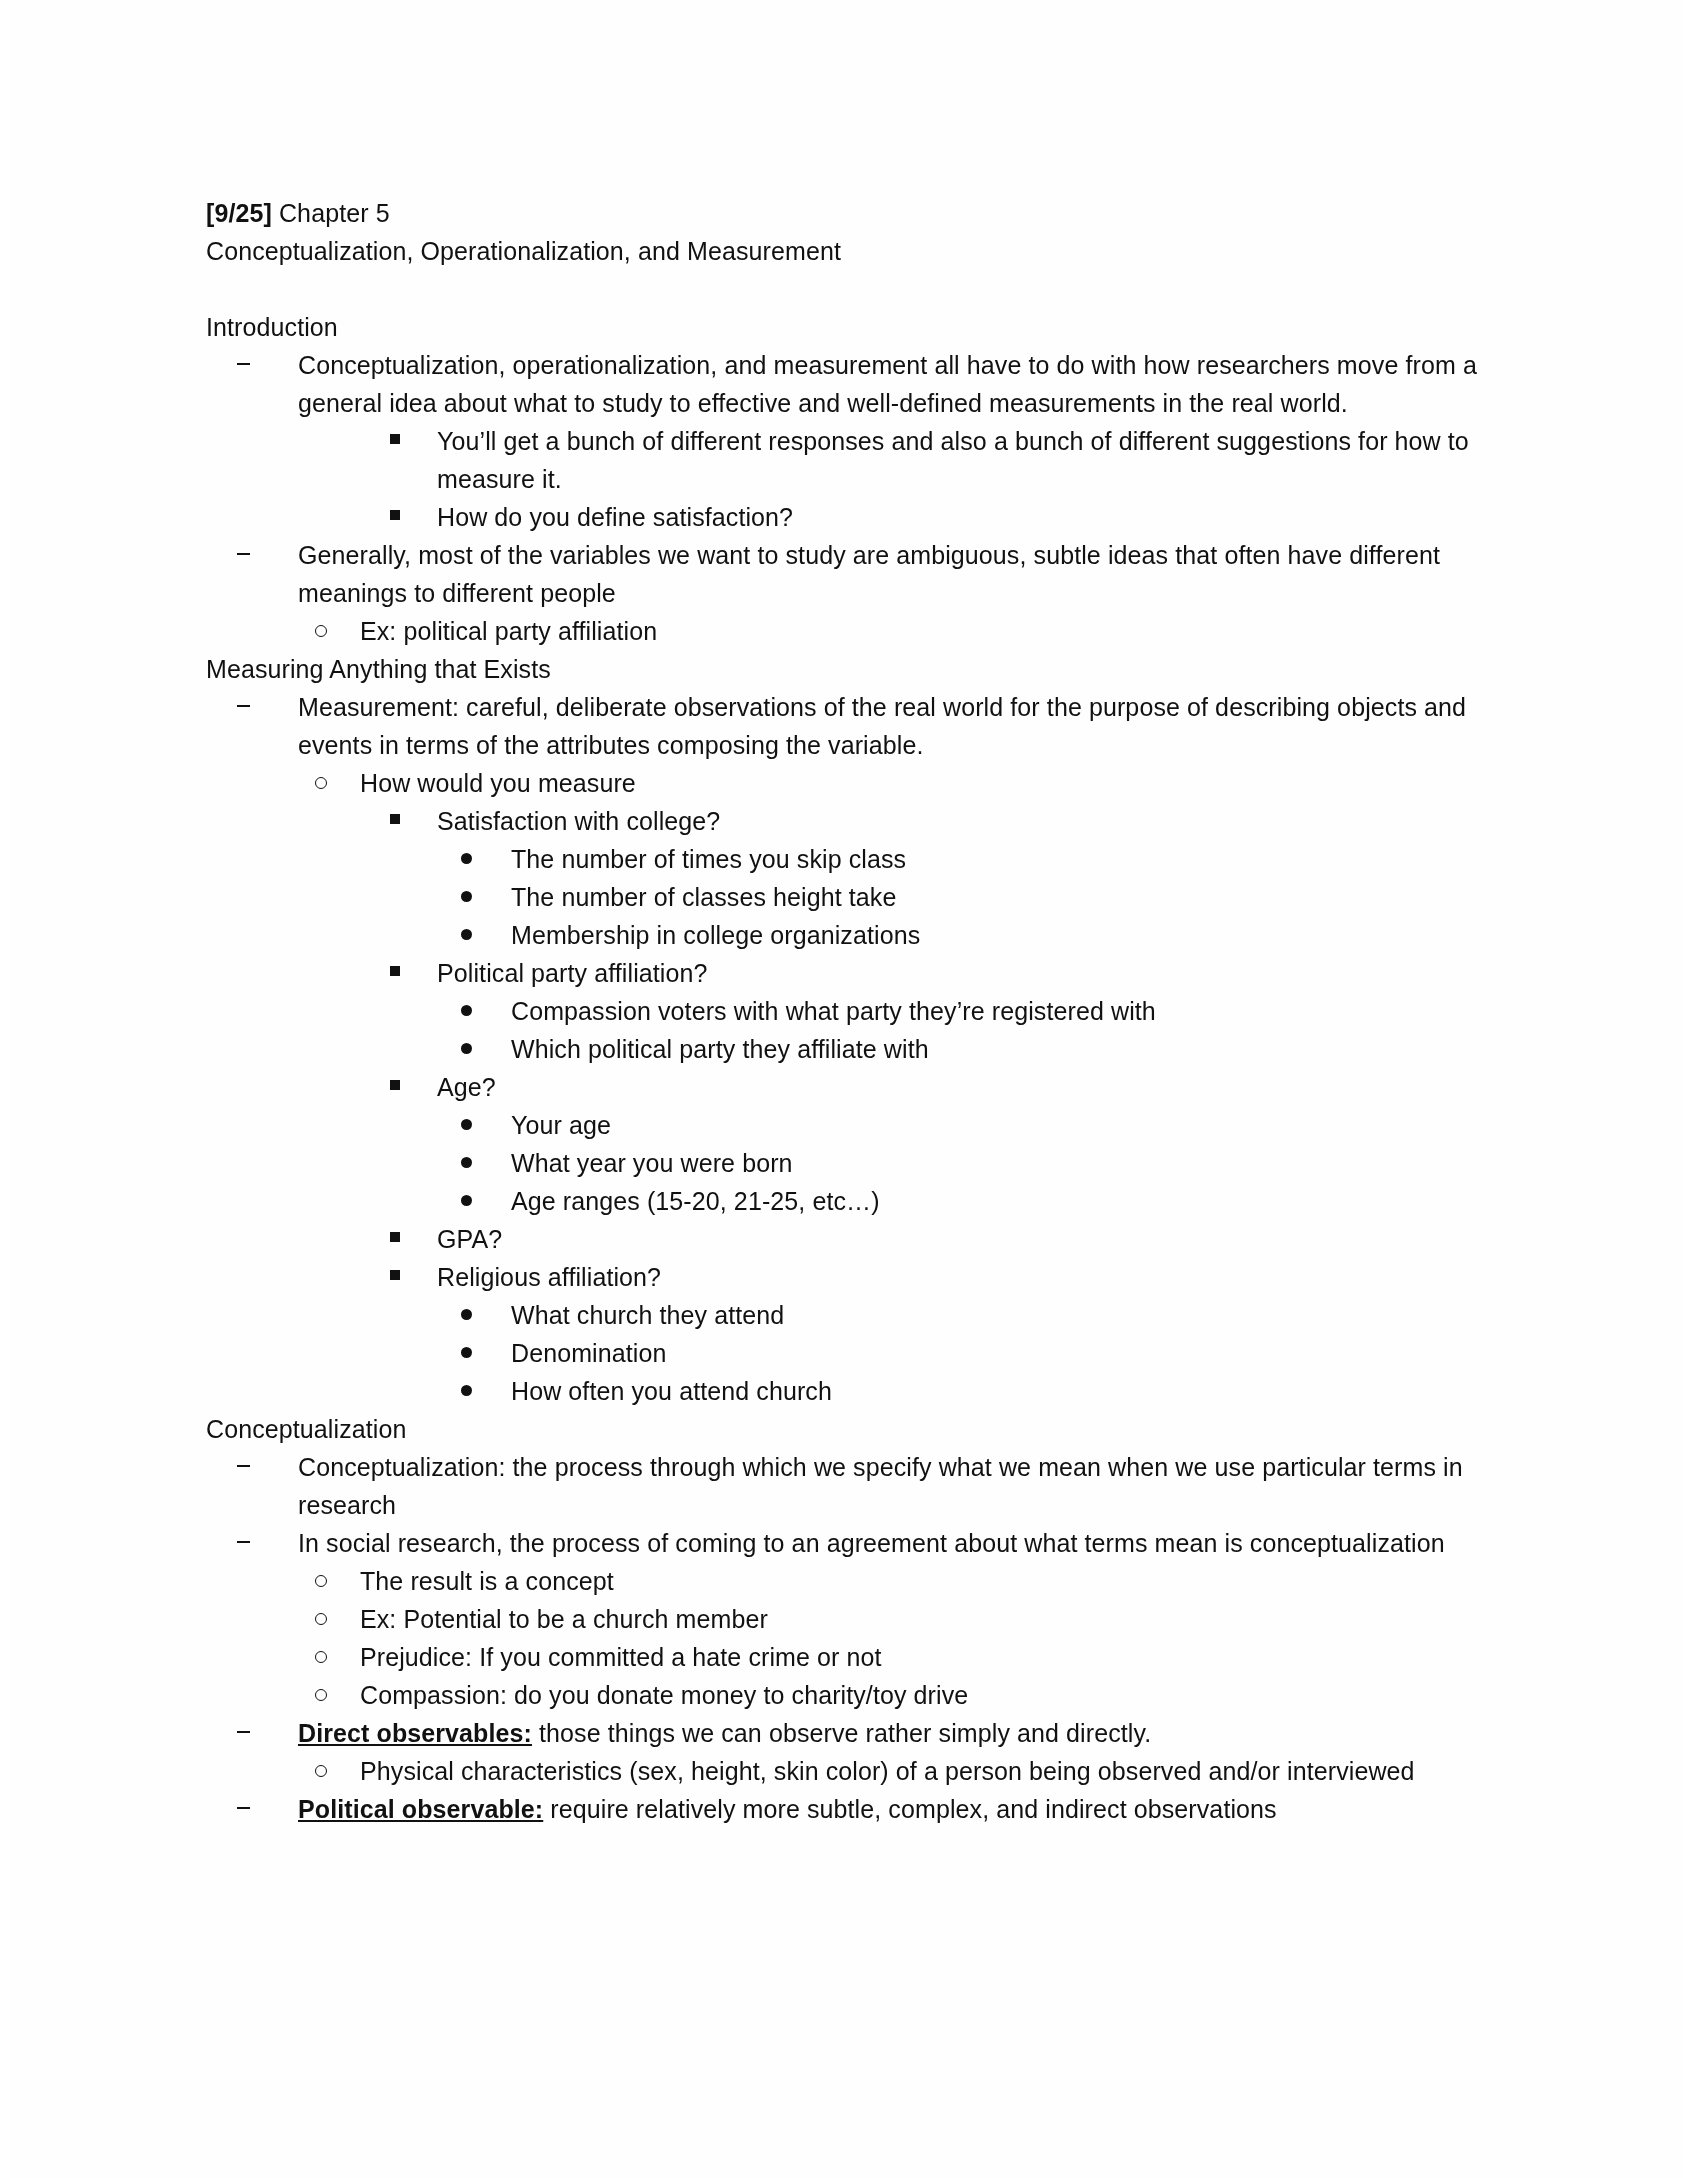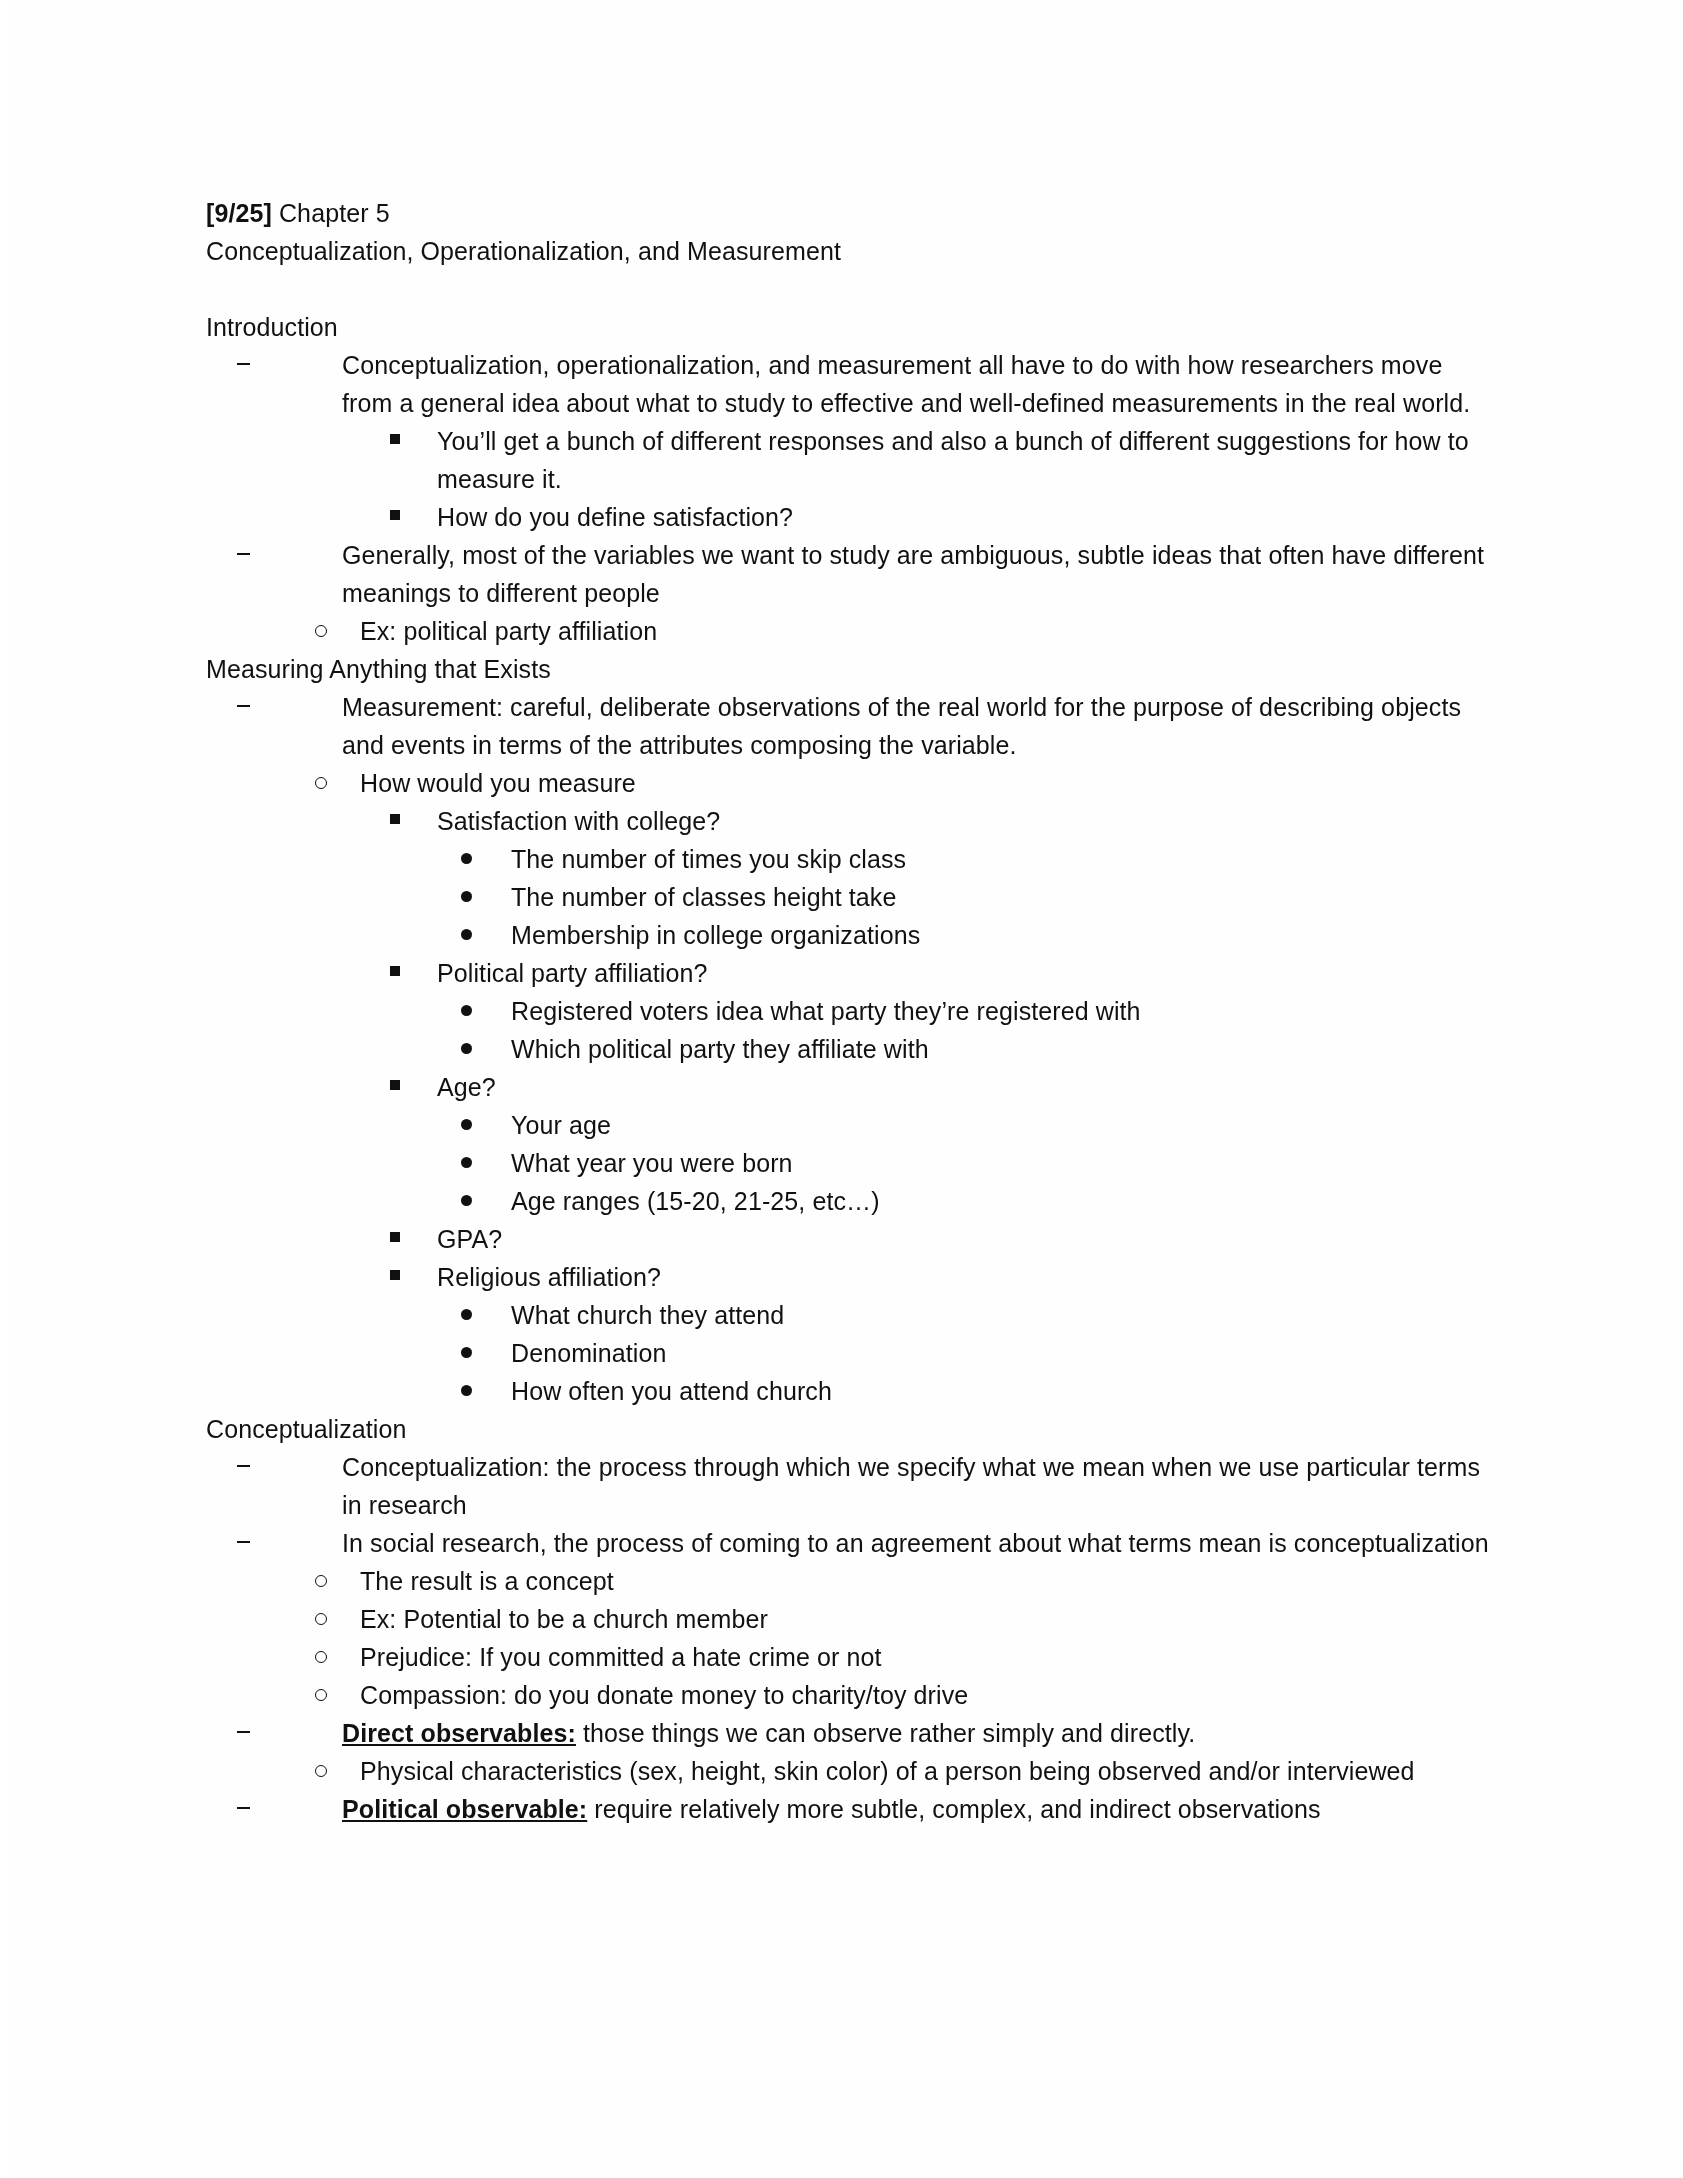--- a/index.html
+++ b/index.html
@@ -57,21 +57,21 @@
   .marker {
     flex: 0 0 auto;
     text-align: left;
     user-select: none;
   }
   .body-text {
     flex: 1 1 auto;
     min-width: 0;
   }
   
-  .lvl1 { padding-left: 31px; gap: 44px; }
+  .lvl1 { padding-left: 31px; }
   .lvl1 > .marker { width: 61px; }
   
   .lvl2 { padding-left: 109px; }
   .lvl2 > .marker { width: 45px; font-size: 22px; line-height: 38px; }
   
   .lvl3 { padding-left: 184px; }
   .lvl3 > .marker { width: 47px; font-size: 17px; line-height: 38px; }
   
   .lvl4 { padding-left: 255px; align-items: flex-end; }
   .lvl4 > .marker { width: 50px; font-size: 21px; line-height: 38px; }
@@ -184,21 +184,21 @@
         <span class="marker"><span class="dot"></span></span>
         <span class="body-text">Membership in college organizations</span>
       </div>
 
       <div class="row lvl3">
         <span class="marker"><span class="sq"></span></span>
         <span class="body-text">Political party affiliation?</span>
       </div>
       <div class="row lvl4">
         <span class="marker"><span class="dot"></span></span>
-        <span class="body-text">Registered voters idea what party they’re registered with</span>
+        <span class="body-text">Compassion voters with what party they’re registered with</span>
       </div>
       <div class="row lvl4">
         <span class="marker"><span class="dot"></span></span>
         <span class="body-text">Which political party they affiliate with</span>
       </div>
 
       <div class="row lvl3">
         <span class="marker"><span class="sq"></span></span>
         <span class="body-text">Age?</span>
       </div>

